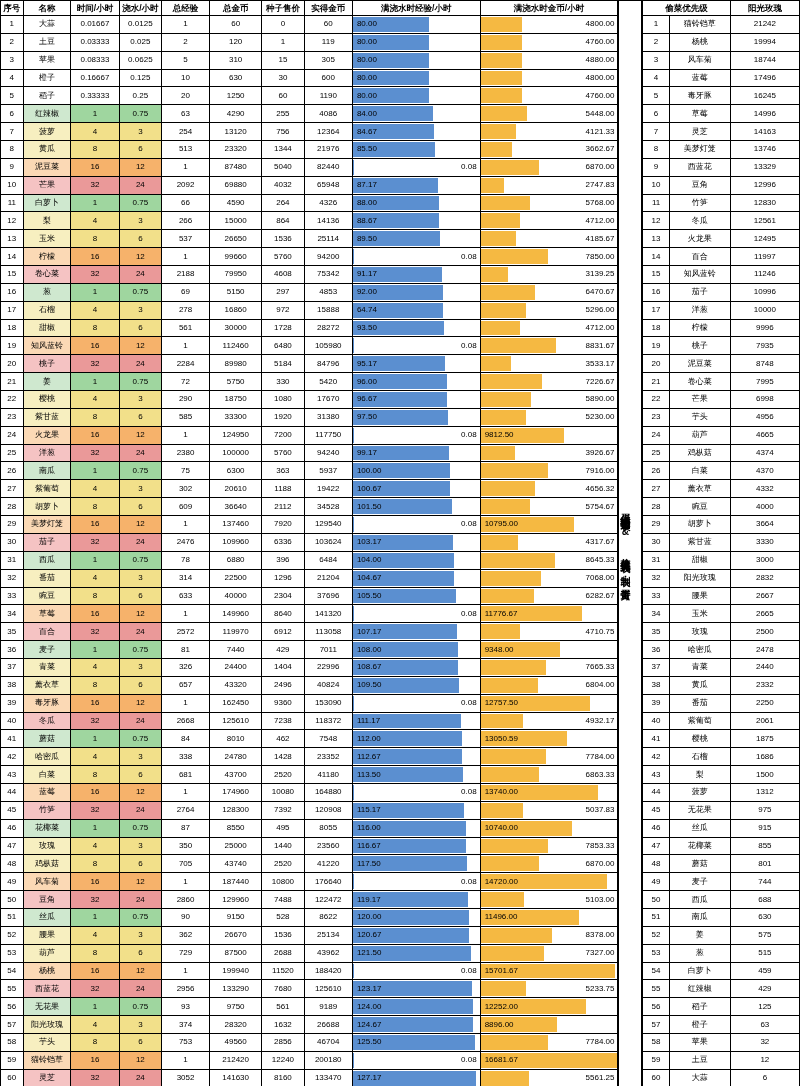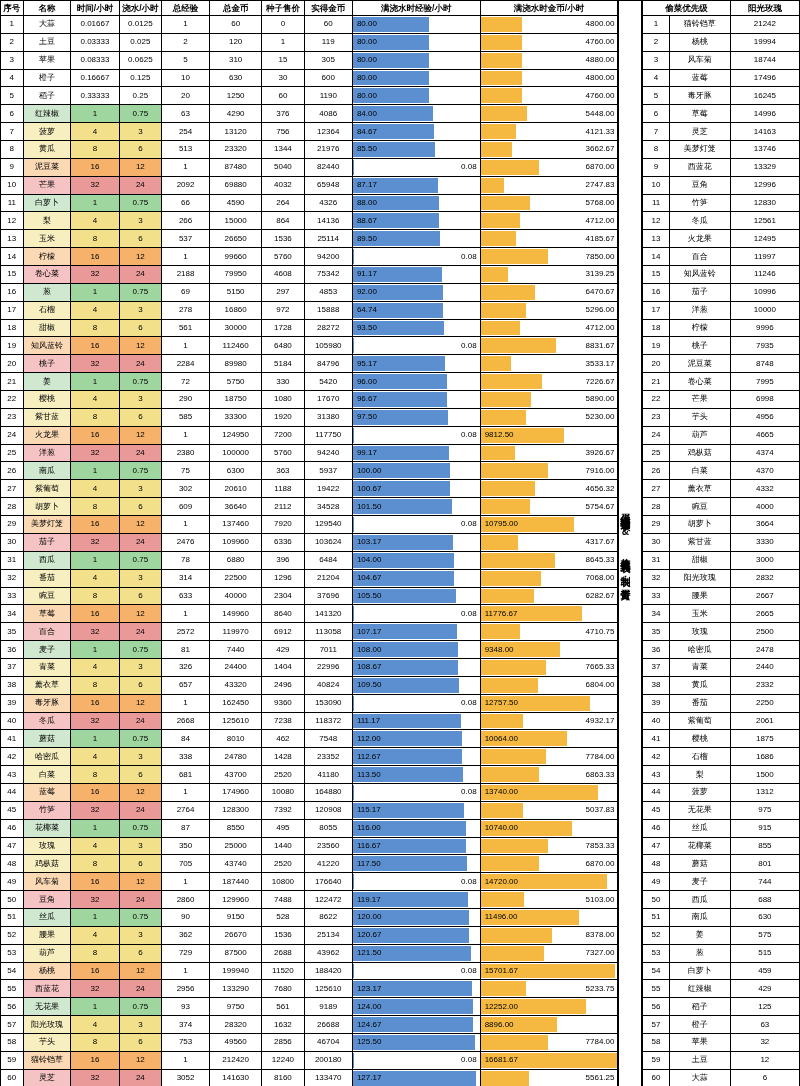--- a/index.html
+++ b/index.html
@@ -147,21 +147,21 @@
               <span class="barlabel">4760.00</span>
             </td>
           </tr>
           <tr>
             <td class="c-idx">6</td>
             <td class="c-name" style="background:#cfe8cf">红辣椒</td>
             <td class="c-time" style="background:#9fd69f">1</td>
             <td class="c-water" style="background:#9fd69f">0.75</td>
             <td class="c-exp">63</td>
             <td class="c-coin">4290</td>
-            <td class="c-seed">376</td>
+            <td class="c-seed">255</td>
             <td class="c-sell">4086</td>
             <td class="c-expH barcell">
               <span class="bar" style="width:63%"></span>
               <span class="barlabel inbar">84.00</span>
             </td>
             <td class="c-coinH barcell">
               <span class="bar orange" style="width:34%"></span>
               <span class="barlabel">5448.00</span>
             </td>
           </tr>
@@ -785,21 +785,21 @@
             <td class="c-exp">84</td>
             <td class="c-coin">8010</td>
             <td class="c-seed">462</td>
             <td class="c-sell">7548</td>
             <td class="c-expH barcell">
               <span class="bar" style="width:86%"></span>
               <span class="barlabel inbar">112.00</span>
             </td>
             <td class="c-coinH barcell">
               <span class="bar orange" style="width:63%"></span>
-              <span class="barlabel inbar">10064.00</span>
+              <span class="barlabel inbar">13050.59</span>
             </td>
           </tr>
           <tr>
             <td class="c-idx">42</td>
             <td class="c-name" style="background:#f7efc0">哈密瓜</td>
             <td class="c-time" style="background:#f2e08a">4</td>
             <td class="c-water" style="background:#f2e08a">3</td>
             <td class="c-exp">338</td>
             <td class="c-coin">24780</td>
             <td class="c-seed">1428</td>

